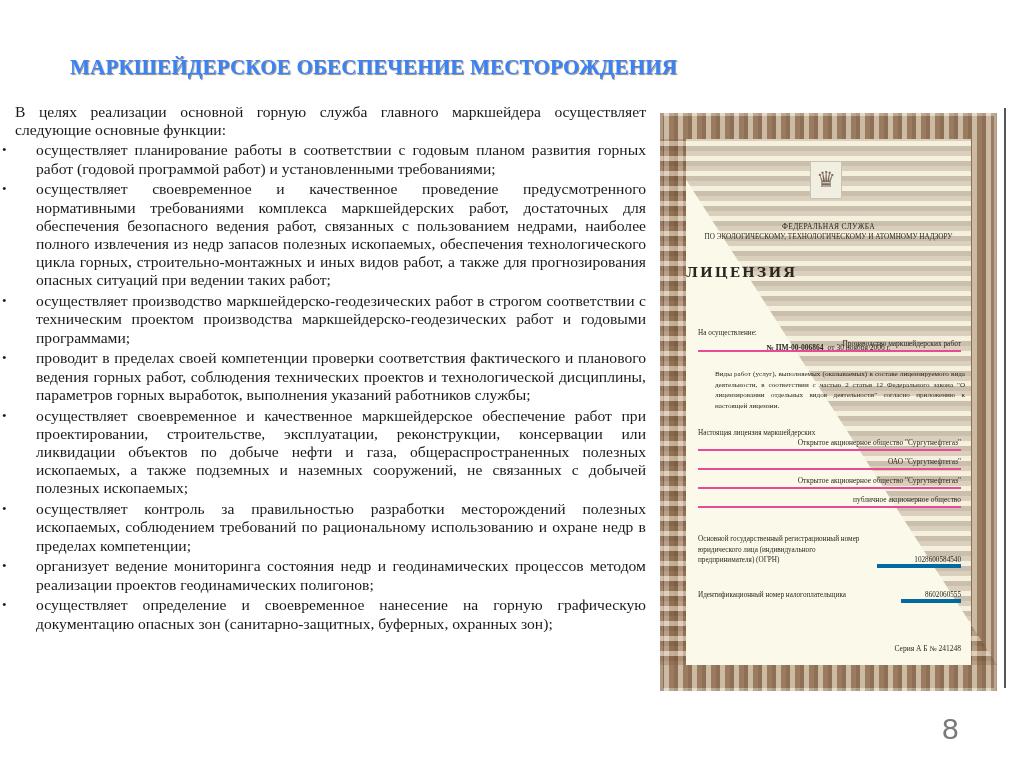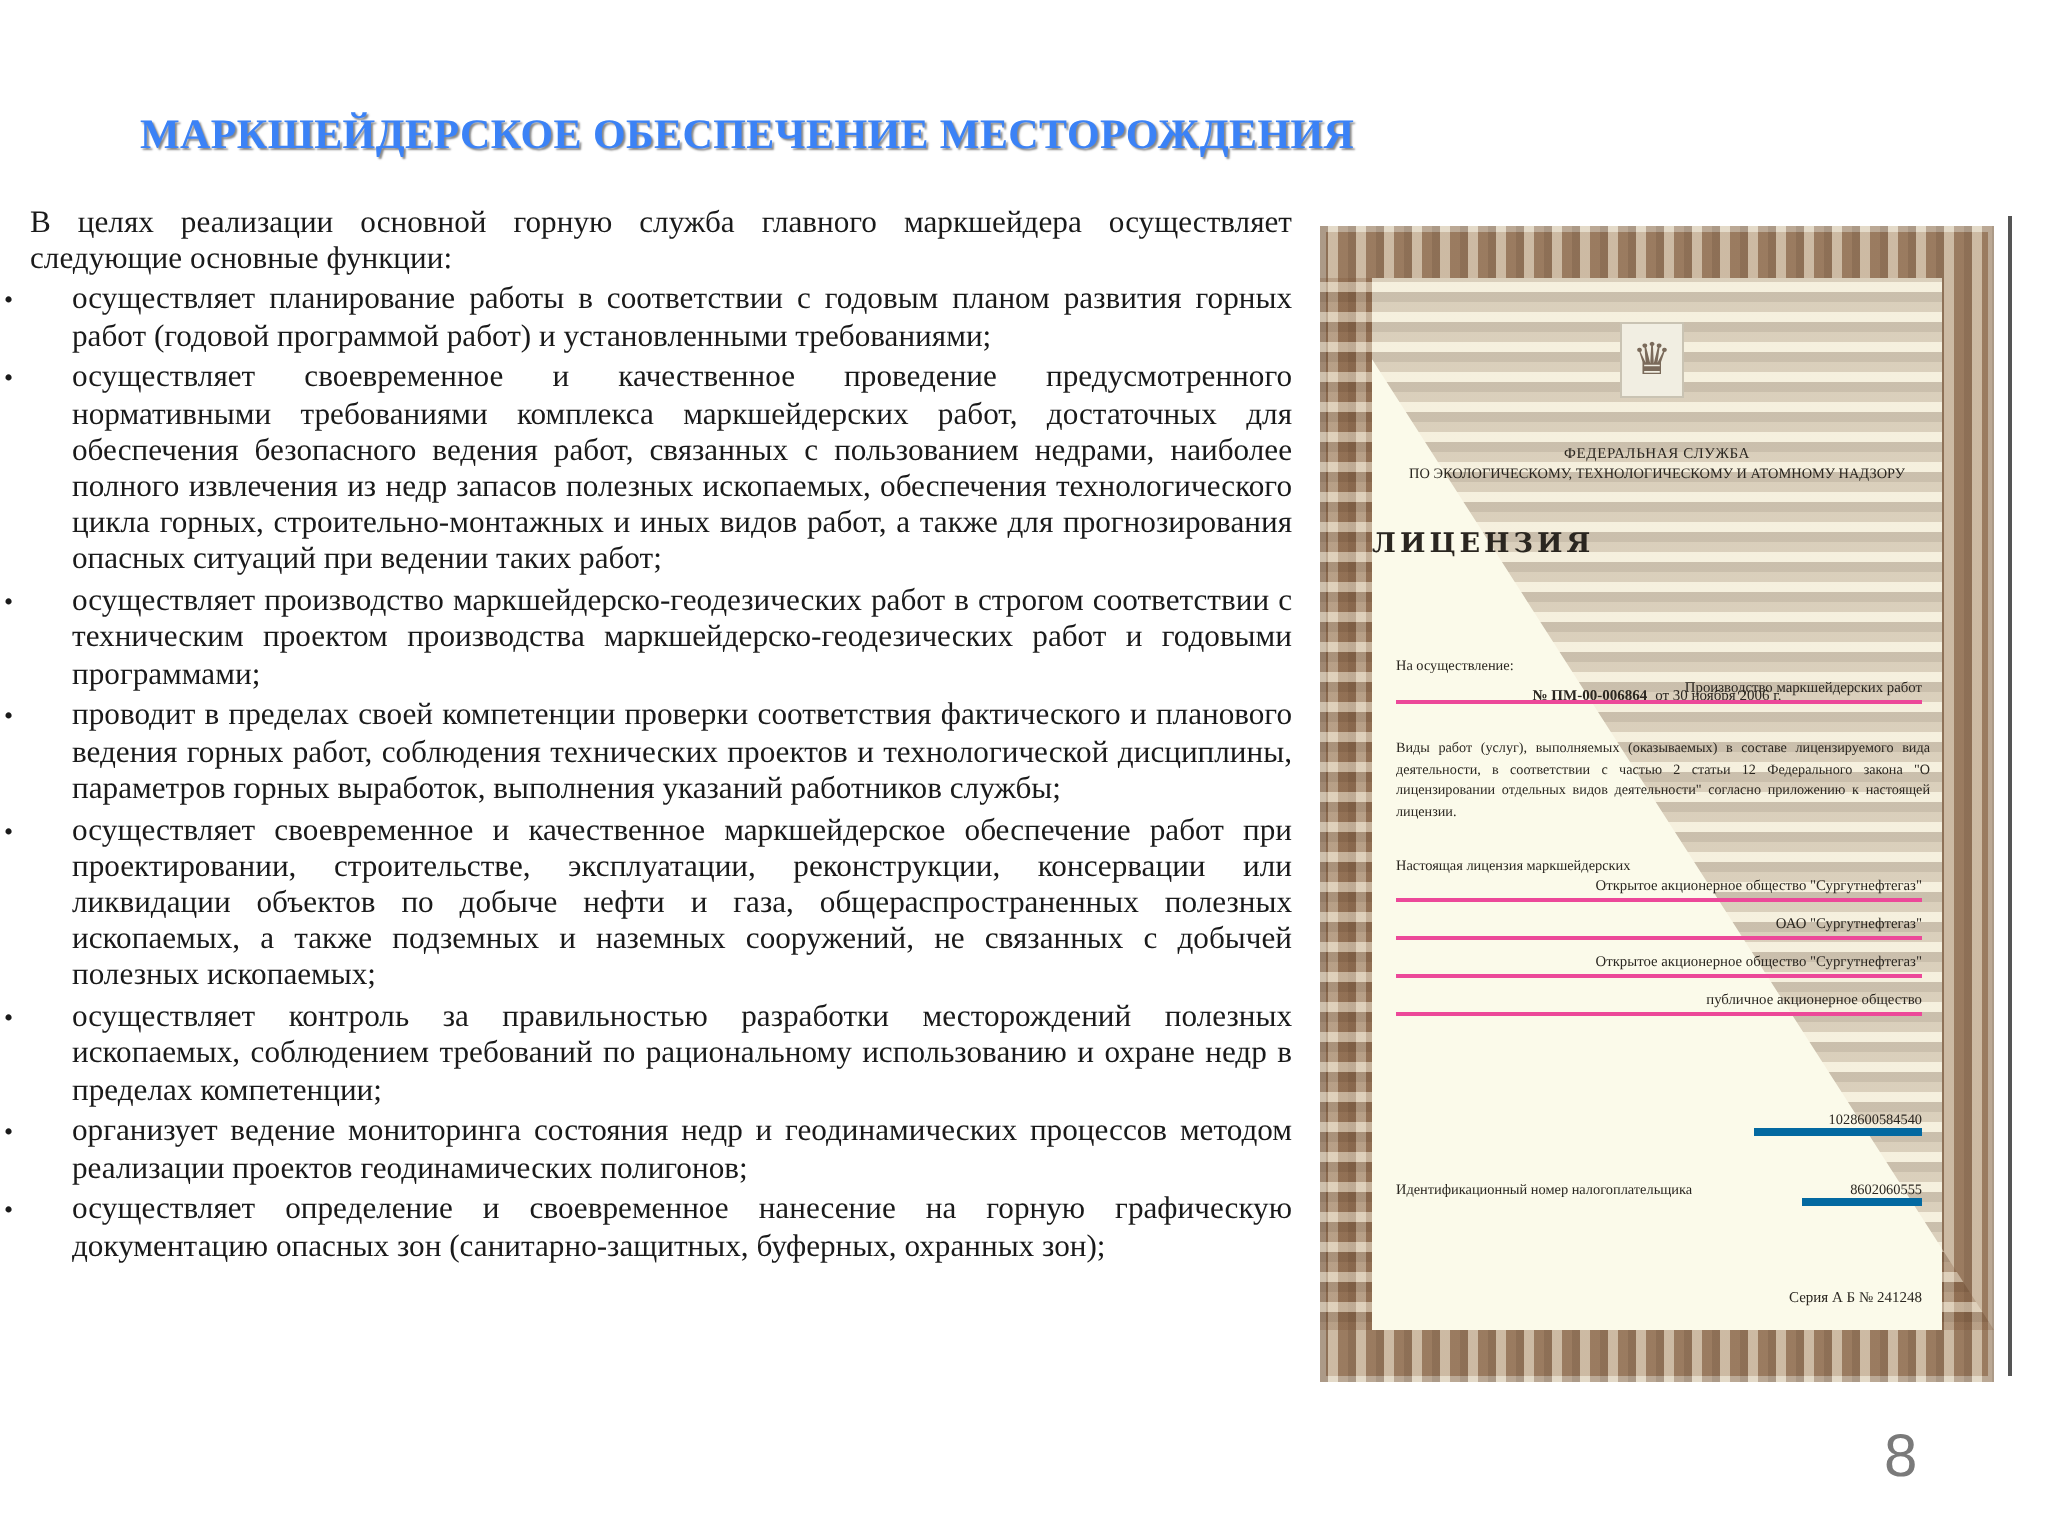--- a/index.html
+++ b/index.html
@@ -68,29 +68,30 @@
   <div class="cert-inner">
     <div class="emblem">♛</div>
     <div class="c-agency1">ФЕДЕРАЛЬНАЯ СЛУЖБА</div>
     <div class="c-agency2">ПО ЭКОЛОГИЧЕСКОМУ, ТЕХНОЛОГИЧЕСКОМУ И АТОМНОМУ НАДЗОРУ</div>
     <div class="c-title">ЛИЦЕНЗИЯ</div>
     <div class="c-number"><b>№ ПМ-00-006864</b><span>от 30 ноября 2006 г.</span></div>
 
     <div class="c-label" style="top:190px;">На осуществление:</div>
     <div class="c-line" style="top:200px;">Производство маркшейдерских работ</div>
 
-    <div class="c-para" style="top:230px;">Виды работ (услуг), выполняемых (оказываемых) в составе лицензируемого вида деятельности, в соответствии с частью 2 статьи 12 Федерального закона "О лицензировании отдельных видов деятельности" согласно приложению к настоящей лицензии.</div>
+    <div class="c-para" style="top:230px;margin-left:17px;">Виды работ (услуг), выполняемых (оказываемых) в составе лицензируемого вида деятельности, в соответствии с частью 2 статьи 12 Федерального закона "О лицензировании отдельных видов деятельности" согласно приложению к настоящей лицензии.</div>
 
     <div class="c-label" style="top:290px;">Настоящая лицензия маркшейдерских</div>
     <div class="c-line" style="top:299px;">Открытое акционерное общество "Сургутнефтегаз"</div>
     <div class="c-sub" style="top:313px;"></div>
     <div class="c-line" style="top:318px;">ОАО "Сургутнефтегаз"</div>
     <div class="c-line" style="top:337px;">Открытое акционерное общество "Сургутнефтегаз"</div>
     <div class="c-line" style="top:356px;">публичное акционерное общество</div>
 
+    <div class="c-reg" style="top:395px;">Основной государственный регистрационный номер юридического лица (индивидуального предпринимателя) (ОГРН)</div>
     <div class="c-val" style="top:417px;">1028600584540</div>
 
     <div class="c-label" style="top:452px; width:180px;">Идентификационный номер налогоплательщика</div>
     <div class="c-val" style="top:452px; width:60px;">8602060555</div>
 
     <div class="c-series" style="top:505px;">Серия А Б № 241248</div>
   </div>
 </div>
 
 <div class="side-line"></div>

